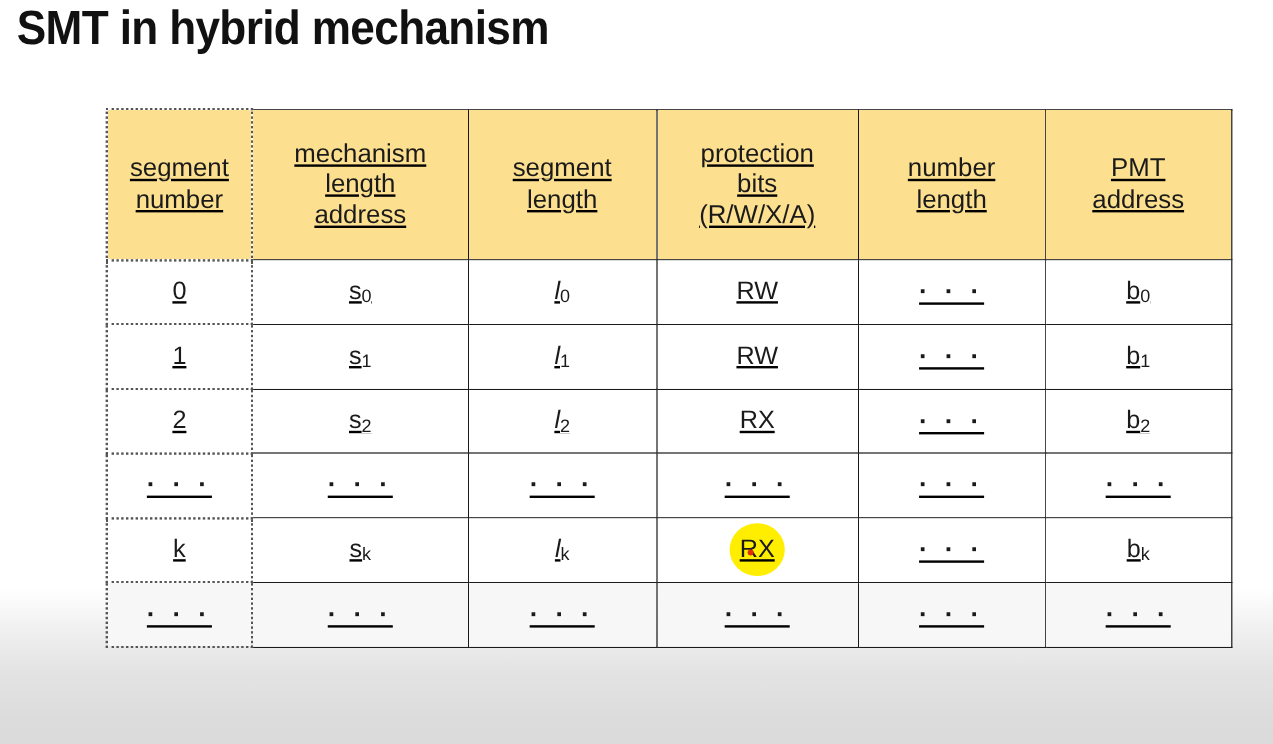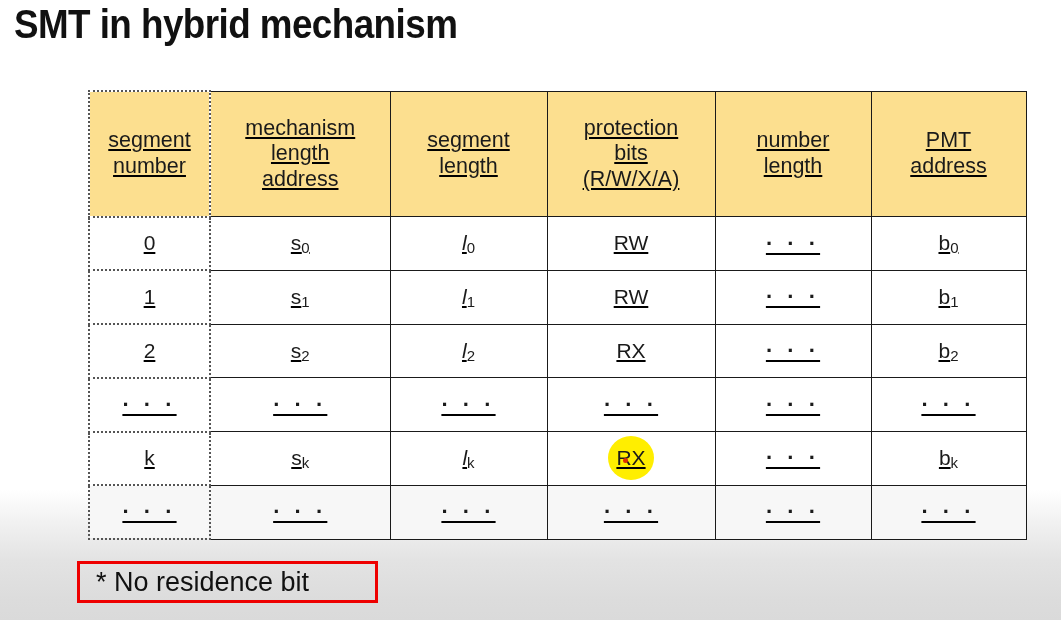--- a/index.html
+++ b/index.html
@@ -243,17 +243,14 @@
             <td><span class="dots">· · ·</span></td>
             <td><span class="dots">· · ·</span></td>
             <td><span class="hl-text dots">· · ·</span></td>
             <td><span class="dots">· · ·</span></td>
             <td><span class="dots">· · ·</span></td>
           </tr>
         </tbody>
     </table>
   </div>
 
-  <div id="footnote">
-    <span id="footnote-text">* No residence bit</span>
-  </div>
 
 </div>
 
 </body></html>

